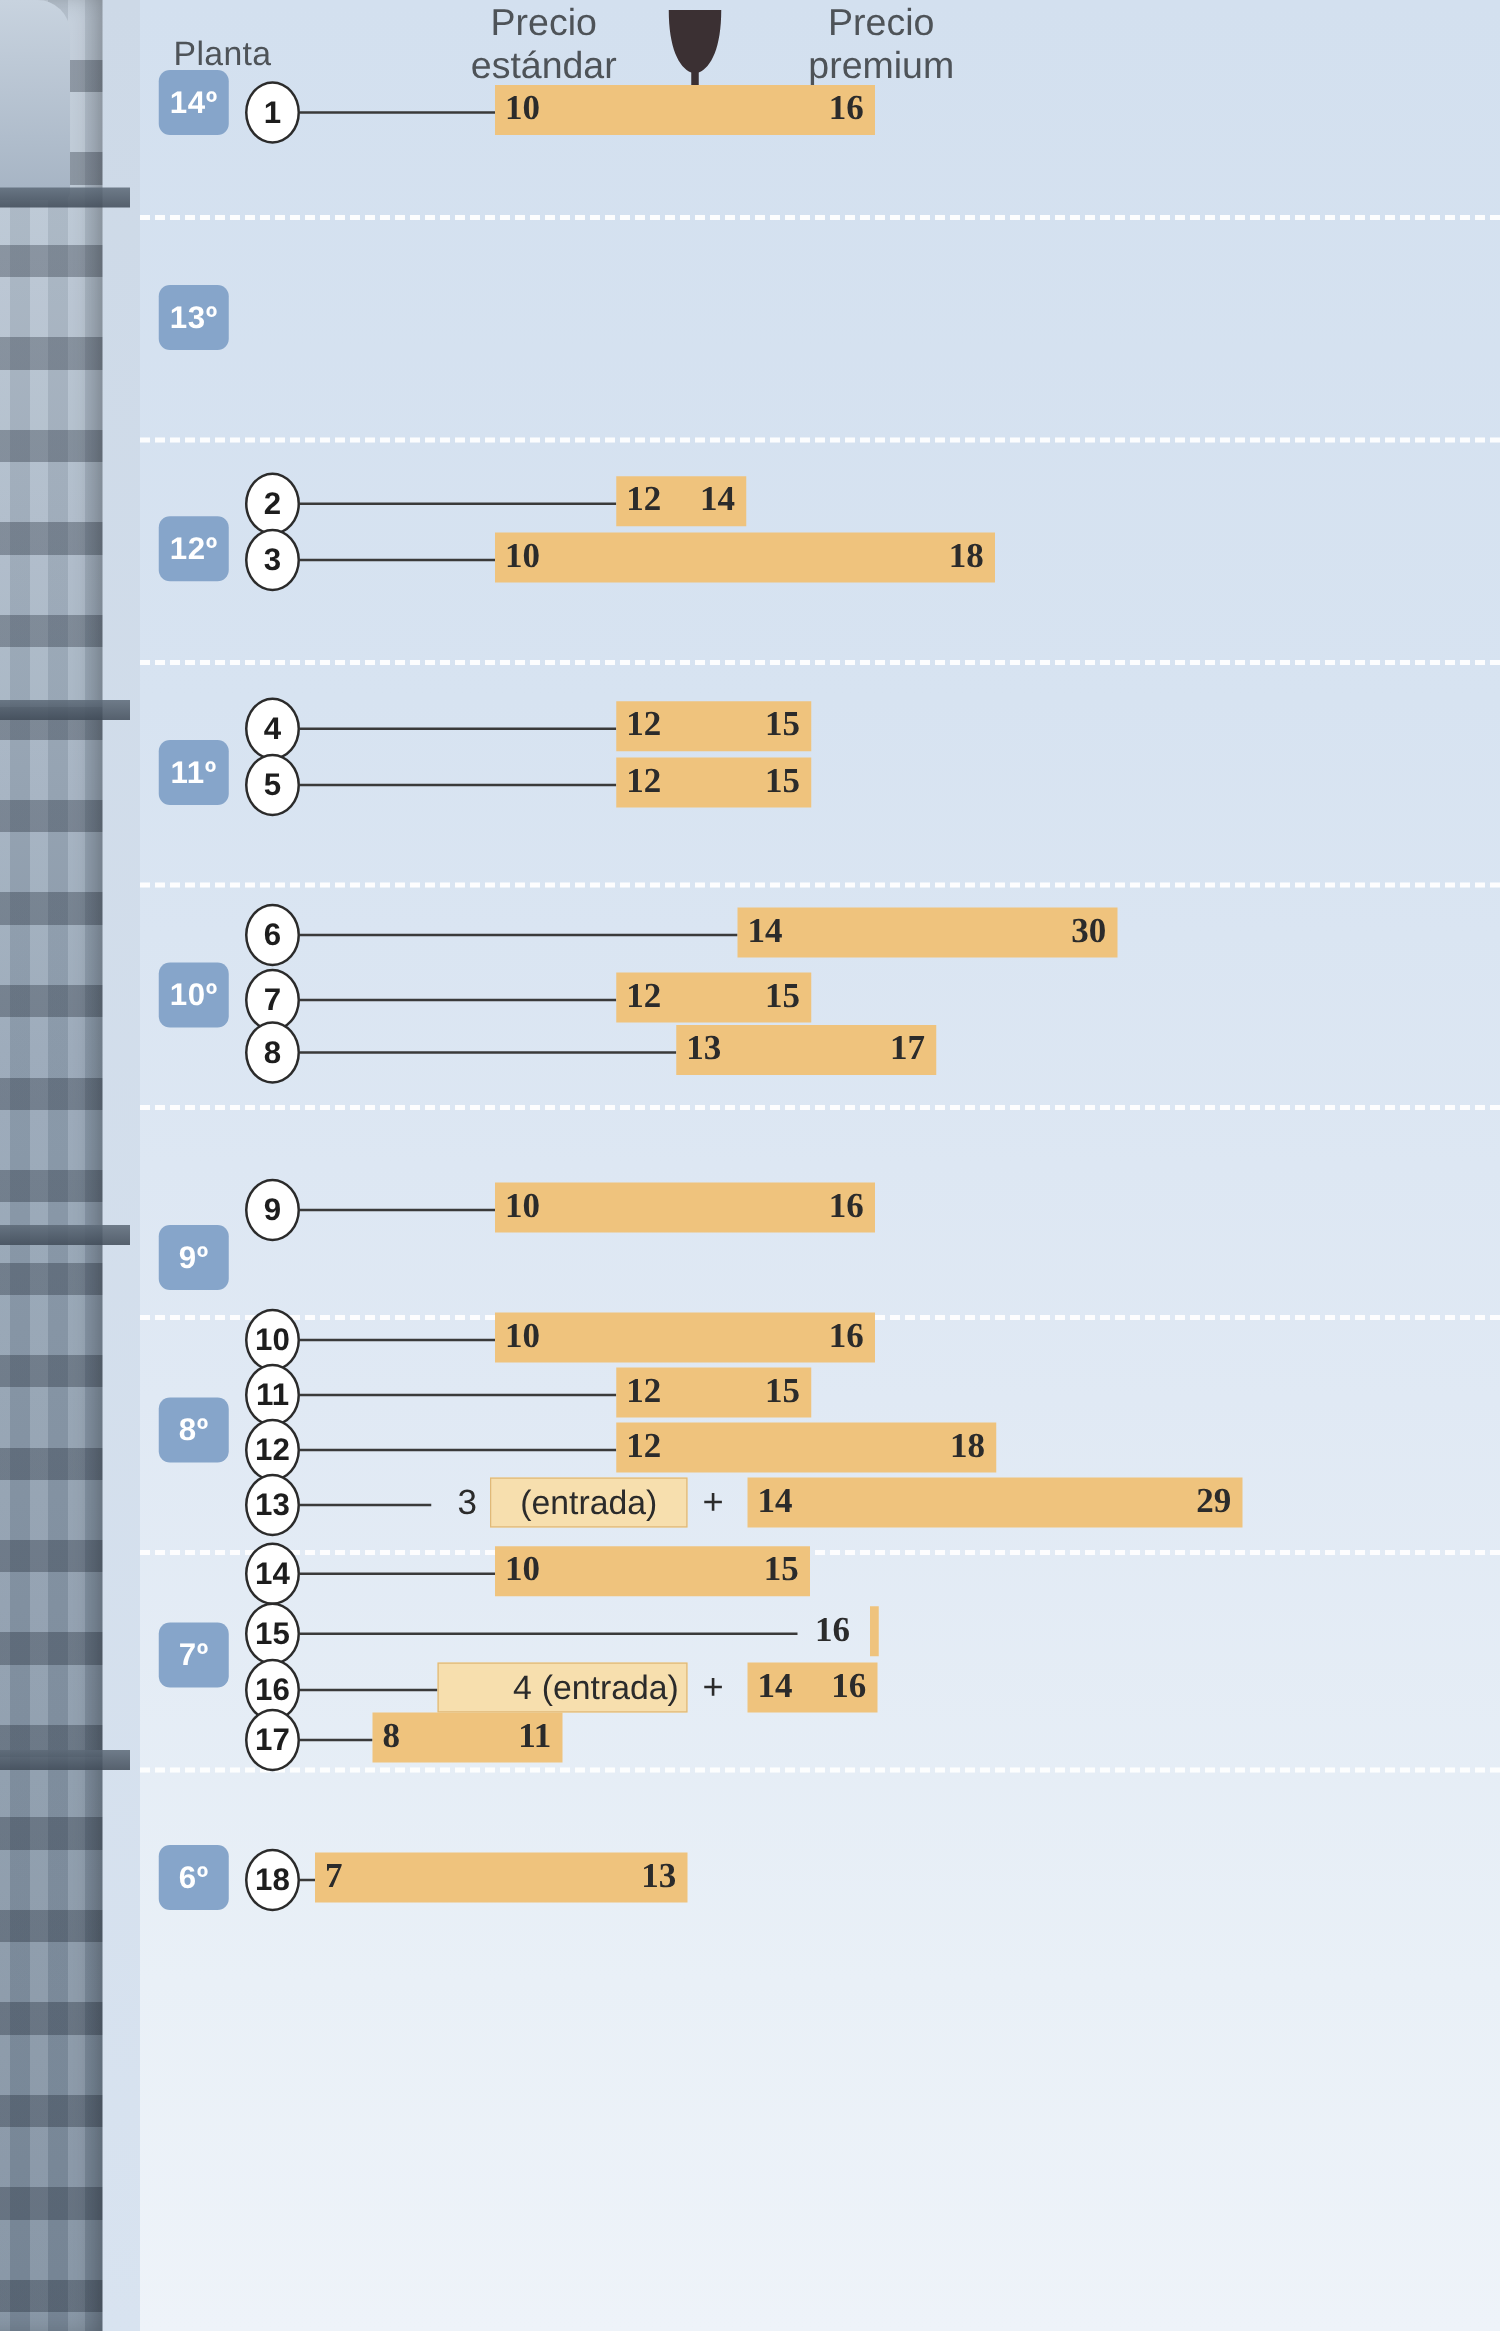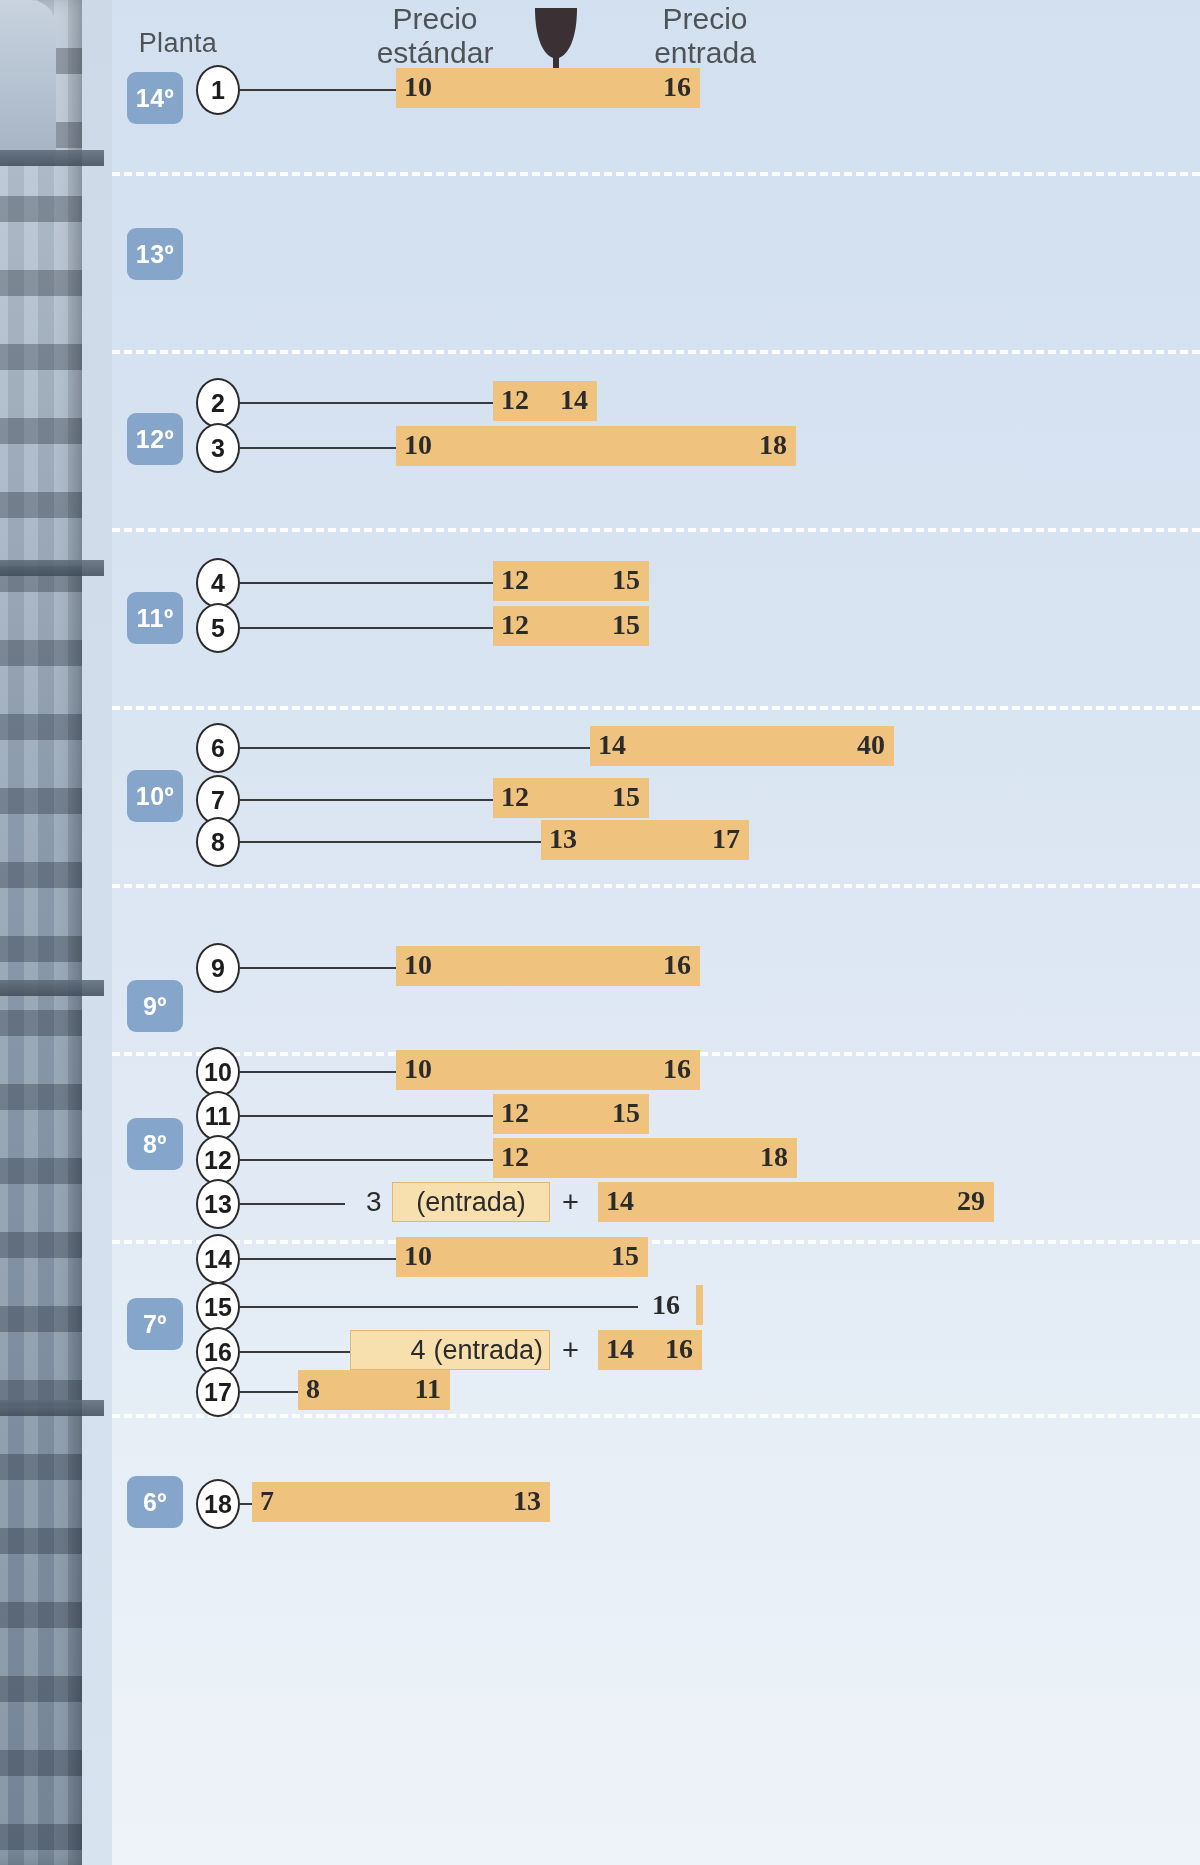--- a/index.html
+++ b/index.html
@@ -138,37 +138,37 @@
 
   <div class="planta-label">Planta</div>
 
   <div class="hdr" id="hdr-std">
     <div>Precio</div>
     <div>estándar</div>
   </div>
 
   <div class="hdr" id="hdr-prem">
     <div>Precio</div>
-    <div>entrada</div>
+    <div>premium</div>
   </div>
 
   <svg id="glass" viewBox="0 0 62 100">
     <path d="M10 4 L52 4 C52 34 44 50 34 54 L34 84 L48 88 L48 94 L14 94 L14 88 L28 84 L28 54 C18 50 10 34 10 4 Z" fill="#3b3033"></path>
   </svg>
 
   <div class="dash" style="top:172px"></div>
   <div class="dash" style="top:350px"></div>
   <div class="dash" style="top:528px"></div>
   <div class="dash" style="top:706px"></div>
   <div class="dash" style="top:884px"></div>
   <div class="dash" style="top:1052px"></div>
   <div class="dash" style="top:1240px"></div>
   <div class="dash" style="top:1414px"></div>
 
-  <div class="floor" style="left:127px;top:72px">14º</div>
+  <div class="floor" style="left:127px;top:56px">14º</div>
   <div class="floor" style="left:127px;top:228px">13º</div>
   <div class="floor" style="left:127px;top:413px">12º</div>
   <div class="floor" style="left:127px;top:592px">11º</div>
   <div class="floor" style="left:127px;top:770px">10º</div>
   <div class="floor" style="left:127px;top:980px">9º</div>
   <div class="floor" style="left:127px;top:1118px">8º</div>
   <div class="floor" style="left:127px;top:1298px">7º</div>
   <div class="floor" style="left:127px;top:1476px">6º</div>
 
   <div class="row" style="top:65px;left:0;right:0">
@@ -214,21 +214,21 @@
       <span class="v lo">12</span>
       <span class="v hi">15</span>
     </div>
   </div>
 
   <div class="row" style="top:723px">
     <div class="bullet">6</div>
     <div class="leader" style="left:240px;width:350px"></div>
     <div class="bar" style="left:590px;width:304px">
       <span class="v lo">14</span>
-      <span class="v hi">40</span>
+      <span class="v hi">30</span>
     </div>
   </div>
 
   <div class="row" style="top:775px">
     <div class="bullet">7</div>
     <div class="leader" style="left:240px;width:253px"></div>
     <div class="bar" style="left:493px;width:156px">
       <span class="v lo">12</span>
       <span class="v hi">15</span>
     </div>

